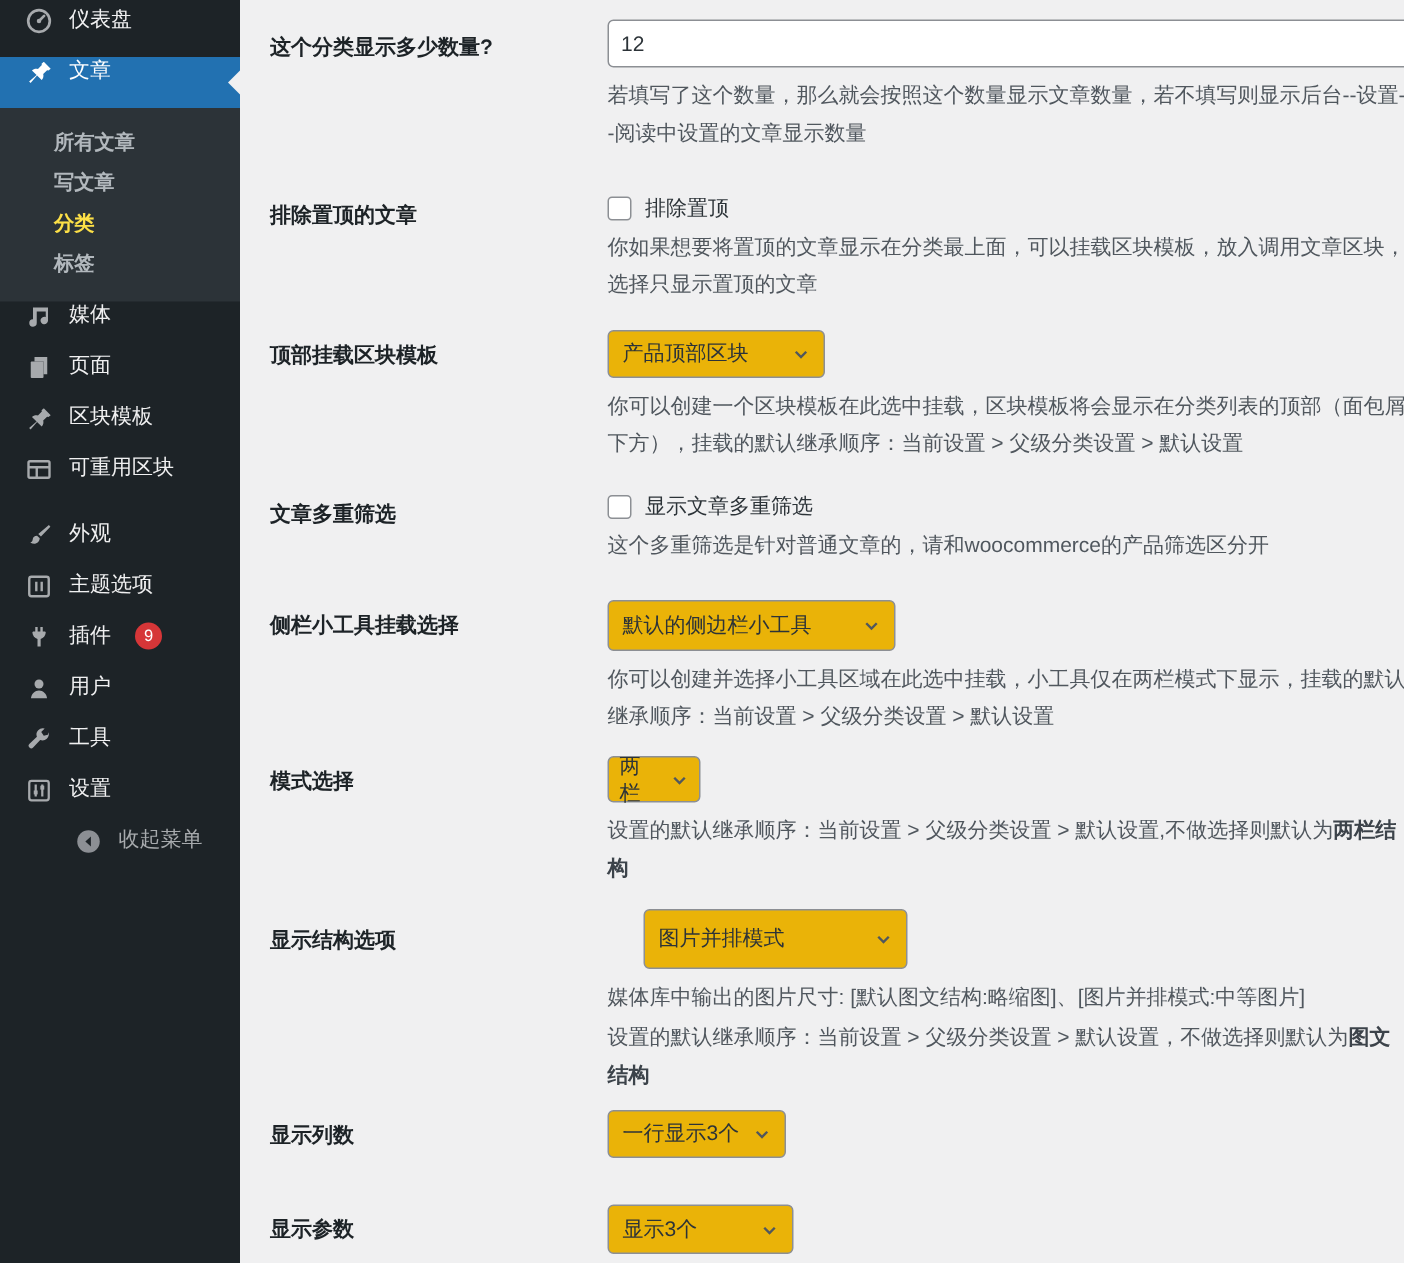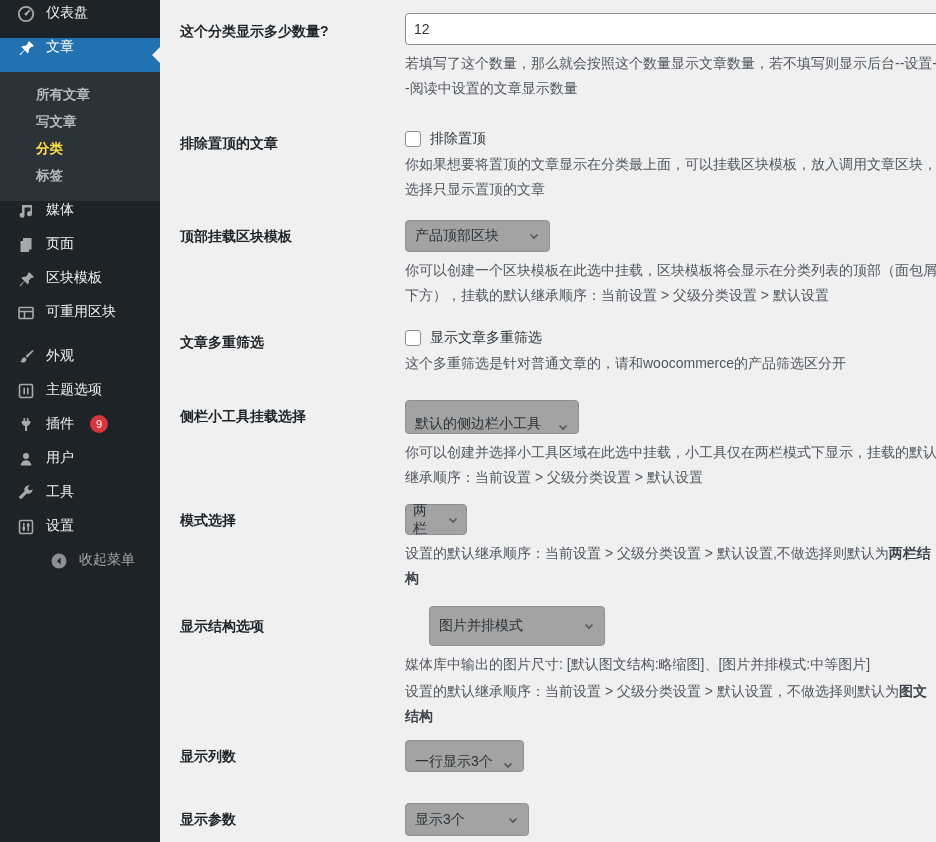--- a/index.html
+++ b/index.html
@@ -57,29 +57,29 @@
   }
   .chk-line { display:flex; align-items:center; gap:9px; padding-top:3px; }
   .checkbox {
     width:16px; height:16px; border:1px solid #8c8f94; border-radius:3px;
     background:#fff; cursor:pointer; flex:0 0 16px;
   }
   .chk-text { font-size:14px; color:#2c3338; }
 
   .select {
     display:flex; align-items:center; justify-content:space-between;
-    border:1px solid #8c8f94; border-radius:4px; background:#a3a3a3;
+    border:1px solid #8c8f94; border-radius:4px; background:#eab308;
     color:#2c3338; font-size:14px; padding:0 9px; cursor:pointer;
   }
   .select .chev { color:#50575e; display:flex; margin-left:8px; }
   .sel-template  { width:145px; height:32px; }
-  .sel-widget    { width:174px; height:34px;align-items:flex-end; }
+  .sel-widget    { width:192px; height:34px; }
   .sel-mode      { width:62px;  height:31px; padding:0 7px; }
   .sel-structure { width:176px; height:40px;margin-left:24px; }
-  .sel-columns   { width:119px; height:32px;align-items:flex-end; }
+  .sel-columns   { width:119px; height:32px; }
   .sel-params    { width:124px; height:33px; }
 
   .mb-r1 { margin-bottom:26px; }
   .mb-r2 { margin-bottom:18px; }
   .mb-r3 { margin-bottom:18px; }
   .mb-r4 { margin-bottom:24px; }
   .mb-r5 { margin-bottom:14px; }
   .mb-r6 { margin-bottom:15px; }
   .mb-r7 { margin-bottom:11px; }
   .mb-r8 { margin-bottom:31px; }

